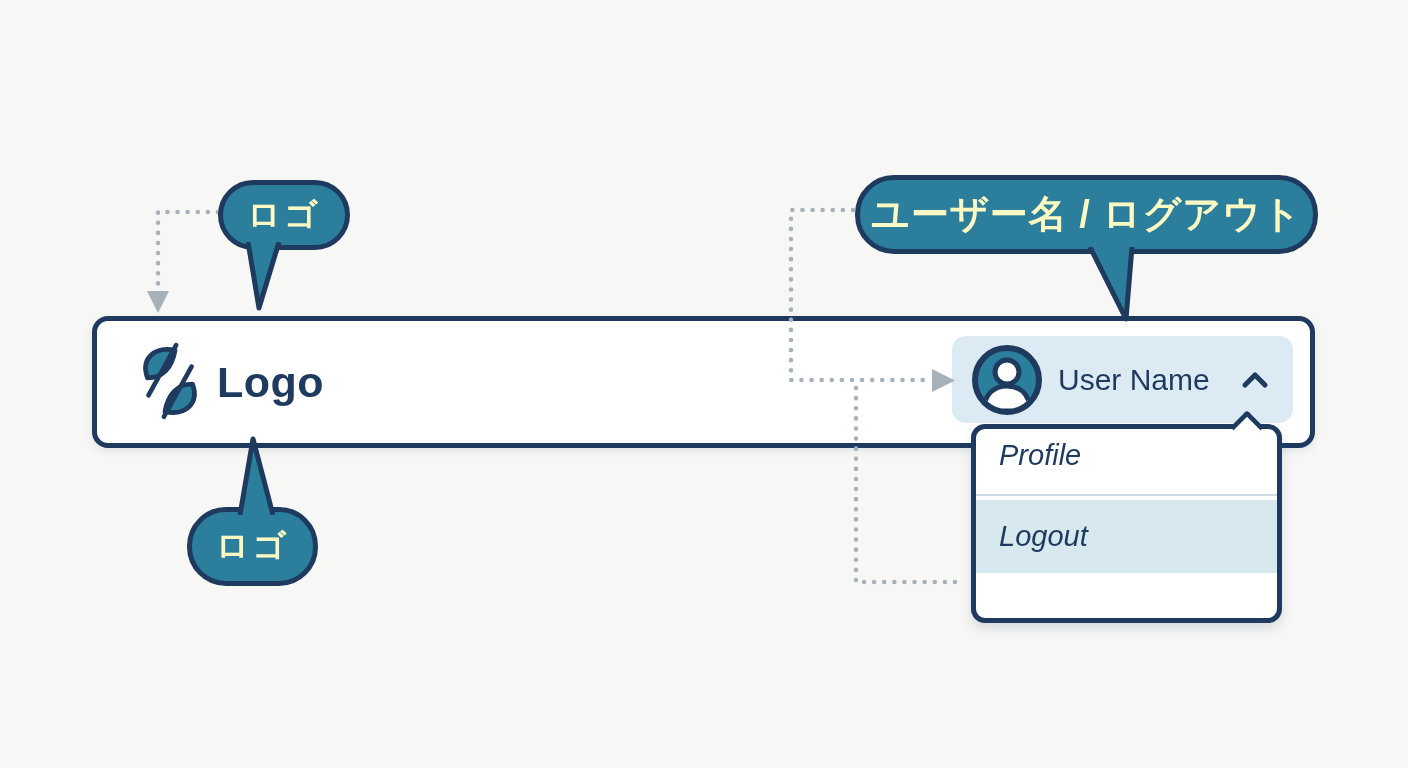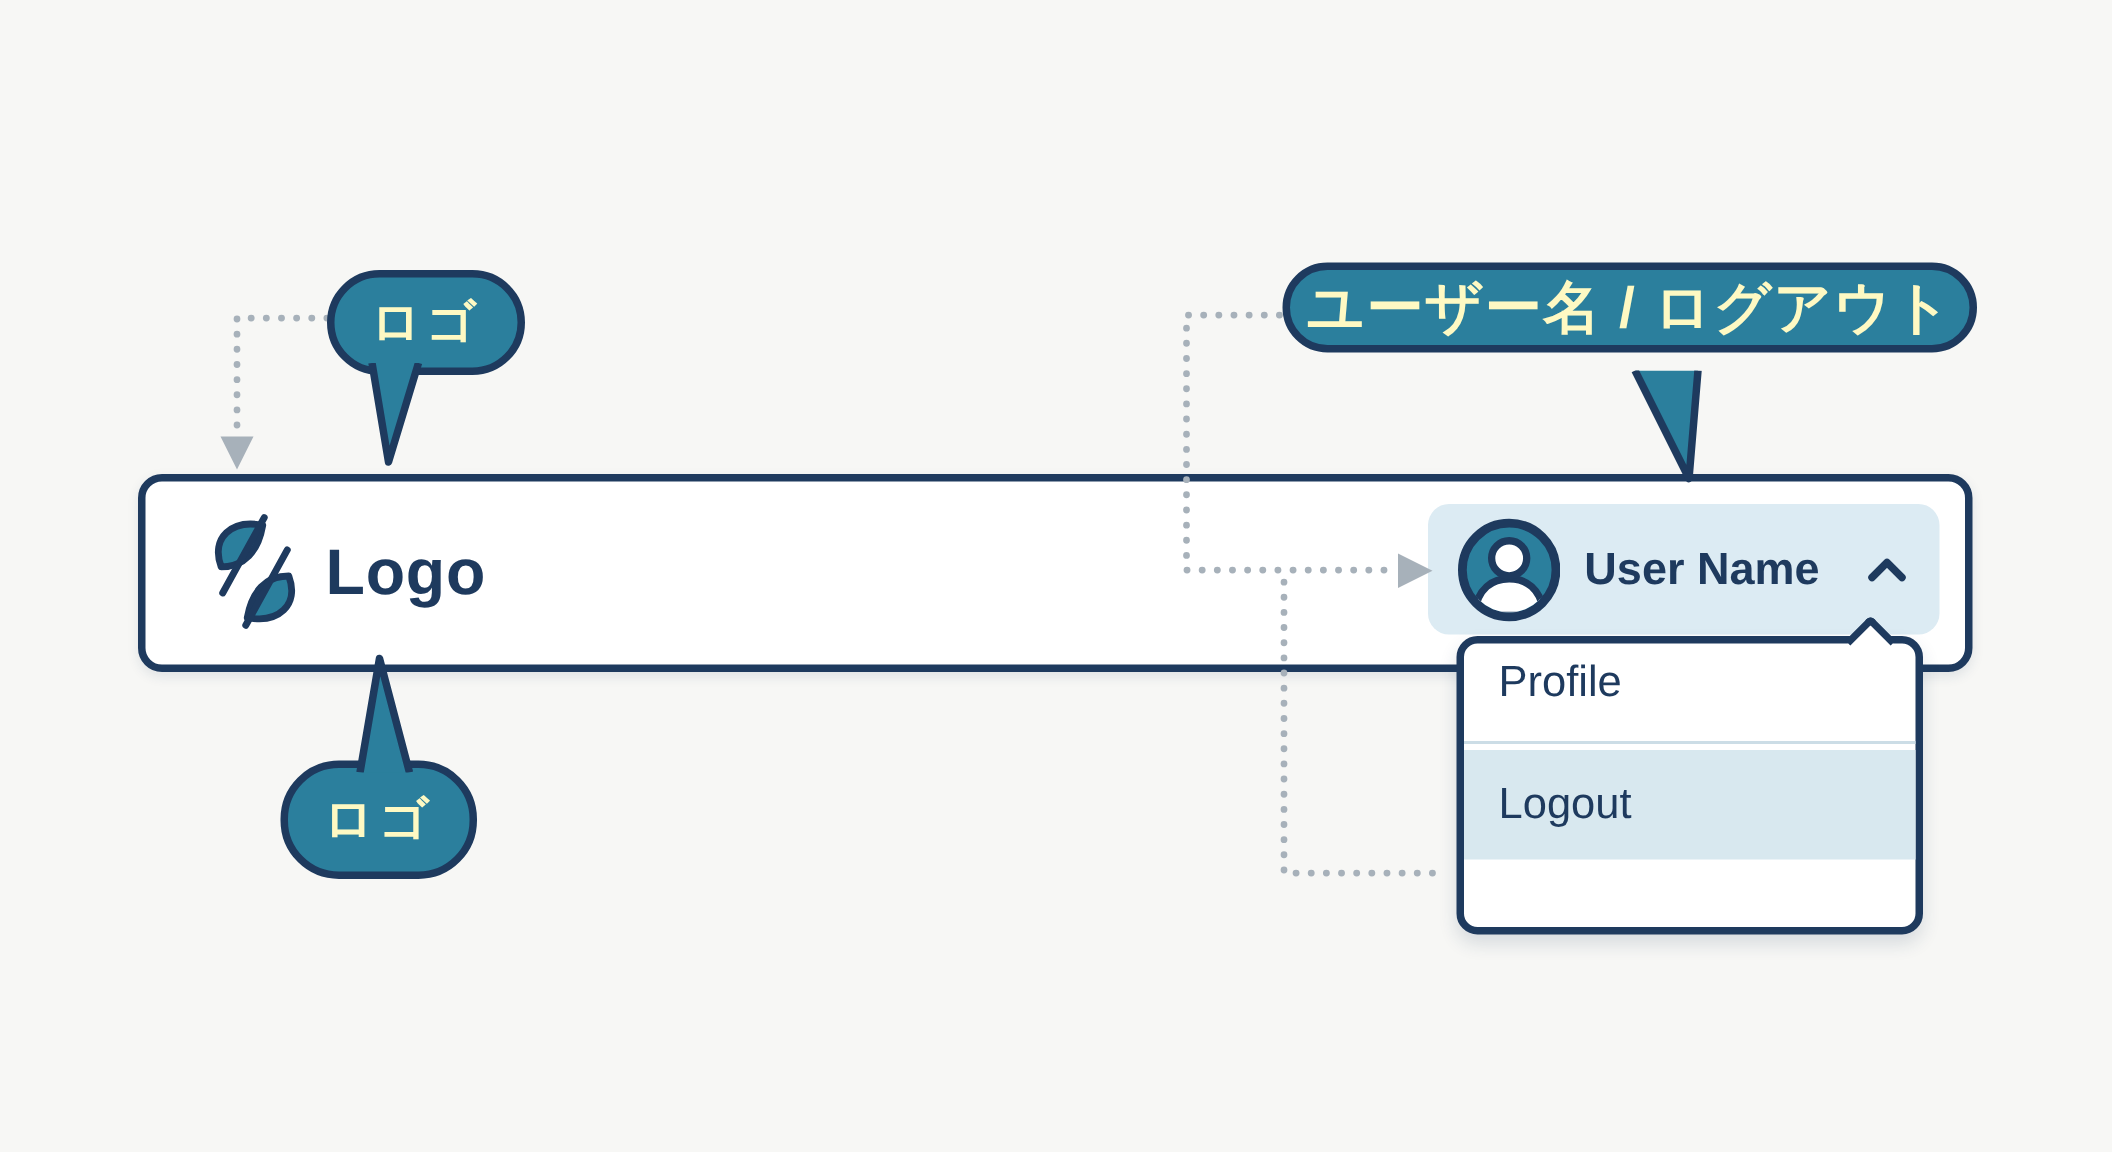--- a/index.html
+++ b/index.html
@@ -18,50 +18,50 @@
   }
   .logo-wrap{position:absolute;left:40px;top:50%;transform:translateY(-50%);
     display:flex;align-items:center;gap:14px;}
   .logo-text{font-size:43px;font-weight:700;color:#1e3a5e;letter-spacing:.5px;}
   
   .user-chip{
     position:absolute;right:17px;top:15px;width:341px;height:87px;
     background:#dcebf3;border-radius:14px;
     display:flex;align-items:center;padding:0 20px;gap:16px;cursor:pointer;
   }
-  .user-name{font-size:30px;font-weight:700;color:#1e3a5e;flex:0 0 auto;}
+  .user-name{font-size:30px;font-weight:400;color:#1e3a5e;flex:0 0 auto;}
   .chev{margin-left:14px;flex:0 0 auto;display:block;}
   
   .dropdown{
     position:absolute;left:971px;top:424px;width:311px;height:199px;
     background:#ffffff;border:5px solid #1e3a5e;border-radius:14px;
     box-shadow:0 6px 12px rgba(30,58,94,.14);
     z-index:40;
   }
   .caret-notch{
     position:absolute;top:-14px;right:18px;width:24px;height:24px;
     background:#ffffff;transform:rotate(45deg);
     border-top:5px solid #1e3a5e;border-left:5px solid #1e3a5e;
     border-top-left-radius:4px;
   }
   .menu-item{
     height:53px;display:flex;align-items:center;padding-left:23px;
-    font-size:29px;color:#1e3a5e;cursor:pointer;position:relative;z-index:2;
+    font-size:29px;color:#1e3a5e;cursor:pointer;position:relative;z-index:2;font-style:italic;
   }
   .menu-divider{height:2px;background:#ccdde6;margin-top:12px;}
   .menu-item.highlight{margin-top:4px;height:73px;background:#d8e8ef;}
   
   .bubble{
     position:absolute;display:flex;align-items:center;justify-content:center;
     background:#2b7f9d;border:5px solid #1e3a5e;color:#fef9c3;font-weight:700;
     z-index:30;text-align:center;
   }
   .bubble-logo-top{left:218px;top:180px;width:132px;height:70px;border-radius:35px;font-size:33px;letter-spacing:3px;}
   .bubble-logo-bottom{left:187px;top:507px;width:131px;height:79px;border-radius:39px;font-size:33px;letter-spacing:3px;}
-  .bubble-user{left:855px;top:175px;width:463px;height:60px;border-radius:39px;font-size:38px;letter-spacing:1px;}
+  .bubble-user{left:855px;top:175px;width:463px;height:79px;border-radius:39px;font-size:38px;letter-spacing:1px;}
   .tail{position:absolute;z-index:31;display:block;}
   .tail-top-logo{left:242px;top:242px;}
   .tail-bottom-logo{left:236px;top:433px;}
   .tail-user{left:1082px;top:247px;}
   
   .connectors{position:absolute;left:0;top:0;z-index:20;pointer-events:none;}
 </style>
 </head>
 <body>
 

